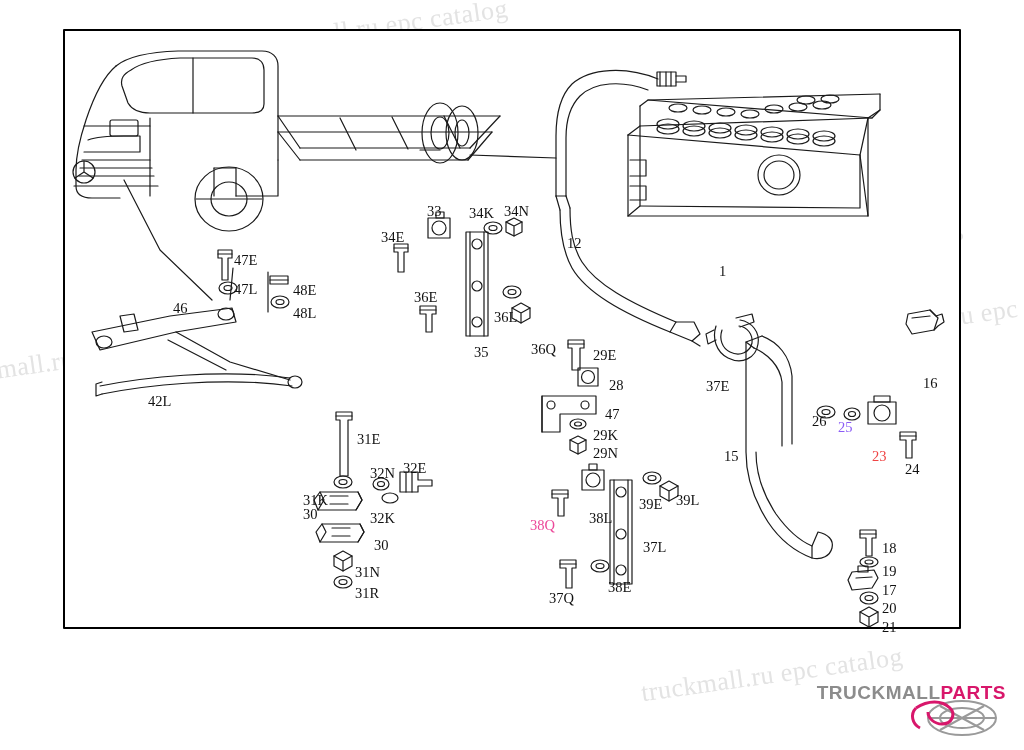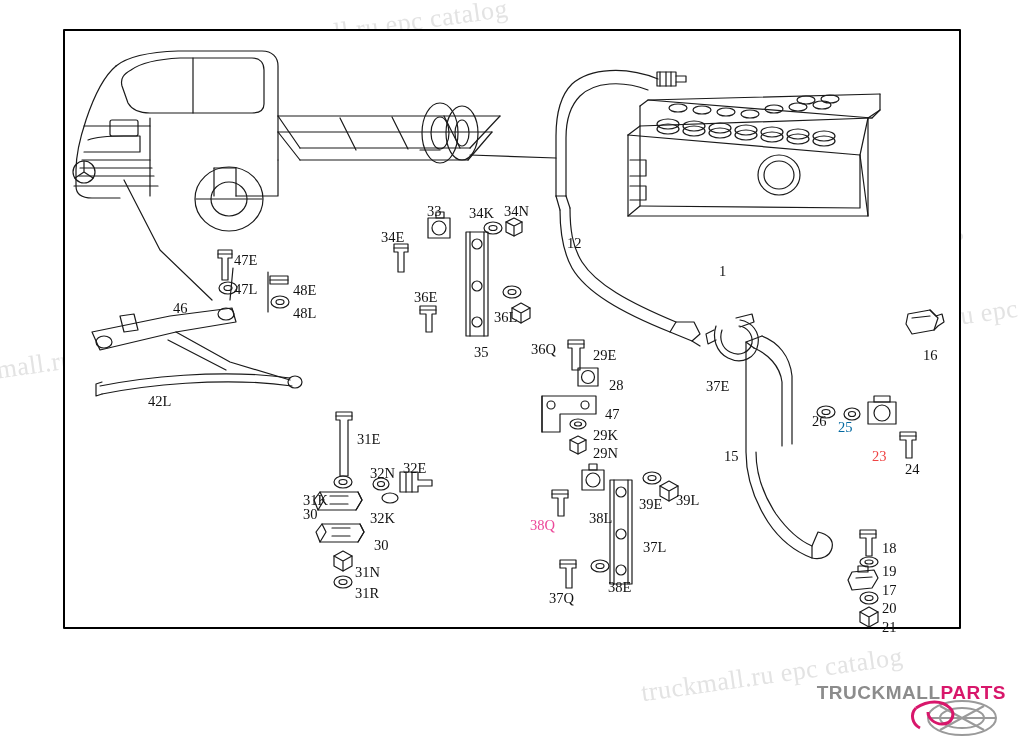--- a/index.html
+++ b/index.html
@@ -430,23 +430,23 @@
       <div class="lbl" style="left: 589px; top: 511px; color: rgb(17, 17, 17);">38L</div>
       <div class="lbl" style="left: 639px; top: 497px; color: rgb(17, 17, 17);">39E</div>
       <div class="lbl" style="left: 676px; top: 493px; color: rgb(17, 17, 17);">39L</div>
       <div class="lbl" style="left: 643px; top: 540px; color: rgb(17, 17, 17);">37L</div>
       <div class="lbl" style="left: 549px; top: 591px; color: rgb(17, 17, 17);">37Q</div>
       <div class="lbl" style="left: 608px; top: 580px; color: rgb(17, 17, 17);">38E</div>
       <div class="lbl" style="left: 567px; top: 236px; color: rgb(17, 17, 17);">12</div>
       <div class="lbl" style="left: 719px; top: 264px; color: rgb(17, 17, 17);">1</div>
       <div class="lbl" style="left: 706px; top: 379px; color: rgb(17, 17, 17);">37E</div>
       <div class="lbl" style="left: 724px; top: 449px; color: rgb(17, 17, 17);">15</div>
-      <div class="lbl" style="left: 923px; top: 348px; color: rgb(17, 17, 17);">16</div>
+      <div class="lbl" style="left: 923px; top: 376px; color: rgb(17, 17, 17);">16</div>
       <div class="lbl" style="left: 812px; top: 414px; color: rgb(17, 17, 17);">26</div>
-      <div class="lbl" style="left: 838px; top: 420px; color: #0369a1;">25</div>
+      <div class="lbl" style="left: 838px; top: 420px; color: #8b5cf6;">25</div>
       <div class="lbl" style="left: 872px; top: 449px; color: #ef4444;">23</div>
       <div class="lbl" style="left: 905px; top: 462px; color: rgb(17, 17, 17);">24</div>
       <div class="lbl" style="left: 882px; top: 541px; color: rgb(17, 17, 17);">18</div>
       <div class="lbl" style="left: 882px; top: 564px; color: rgb(17, 17, 17);">19</div>
       <div class="lbl" style="left: 882px; top: 583px; color: rgb(17, 17, 17);">17</div>
       <div class="lbl" style="left: 882px; top: 601px; color: rgb(17, 17, 17);">20</div>
       <div class="lbl" style="left: 882px; top: 620px; color: rgb(17, 17, 17);">21</div>
     </div>
 
   <div class="brand">

